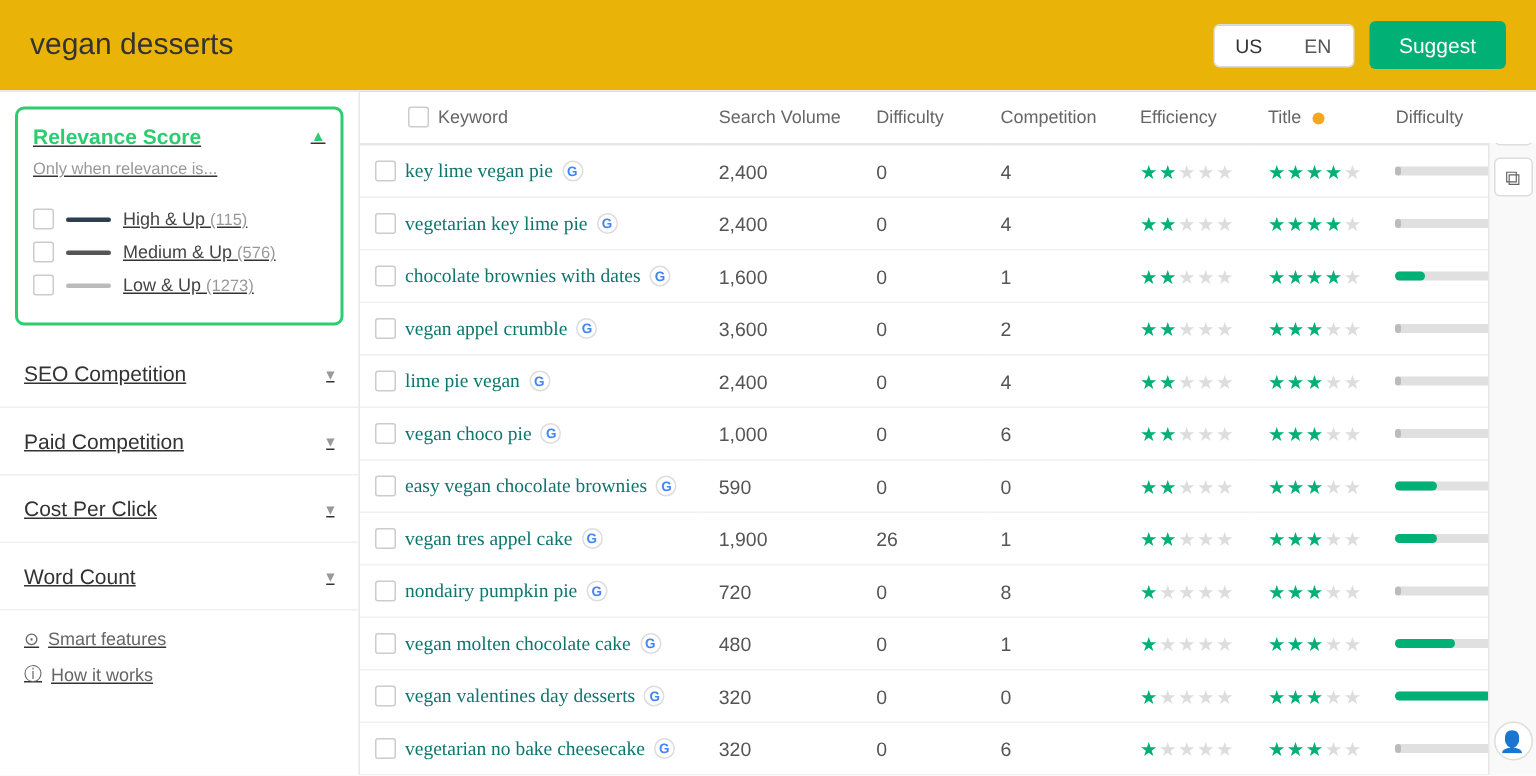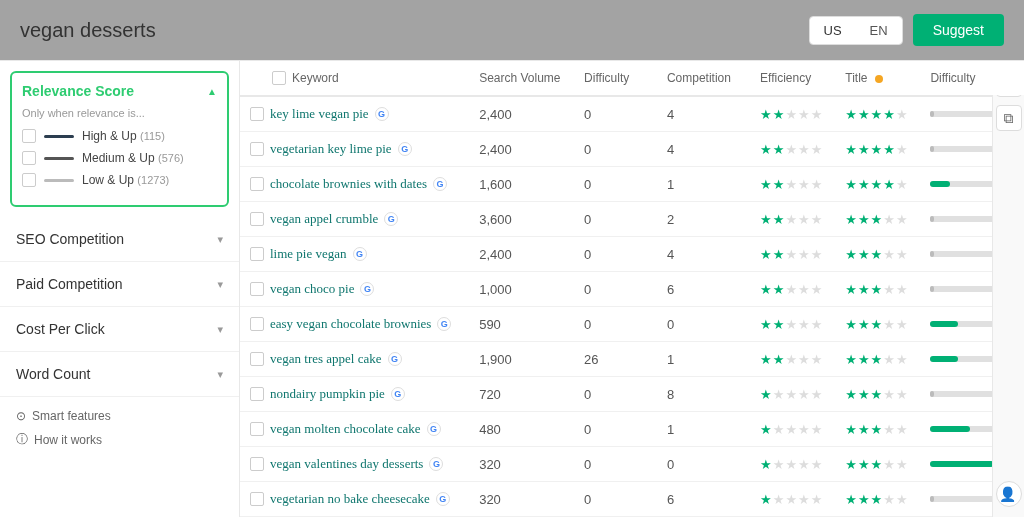--- a/index.html
+++ b/index.html
@@ -1,40 +1,40 @@
 <!DOCTYPE html>
 <html><head>
   <meta charset="utf-8">
   <style>
     * { box-sizing: border-box; margin: 0; padding: 0; }
     body { font-family: -apple-system, BlinkMacSystemFont, 'Segoe UI', sans-serif; background: #f5f5f5; color: #333; font-size: 13px; }
 
     .app-container { display: flex; flex-direction: column; width: 1024px; height: 517px; background: #fff; overflow: hidden; }
 
     
-    .header { display: flex; align-items: center; justify-content: space-between; padding: 14px 20px; border-bottom: 1px solid #e8e8e8; background: #a3a3a3; }
+    .header { display: flex; align-items: center; justify-content: space-between; padding: 14px 20px; border-bottom: 1px solid #e8e8e8; background: #eab308; }
     .header-title { font-size: 20px; font-weight: 500; color: #333; }
     .header-controls { display: flex; align-items: center; gap: 10px; }
     .lang-toggle { display: flex; border: 1px solid #ddd; border-radius: 4px; overflow: hidden; }
     .lang-btn { padding: 6px 14px; background: #fff; border: none; cursor: pointer; font-size: 13px; color: #555; }
     .lang-btn.active { background: #fff; color: #333; font-weight: 500; }
     .suggest-btn { background: #00b074; color: #fff; border: none; border-radius: 4px; padding: 8px 20px; font-size: 14px; font-weight: 500; cursor: pointer; }
 
     
     .main { display: flex; flex: 1; overflow: hidden; }
 
     
-    .sidebar { width: 240px; border-right: 1px solid #e8e8e8; background: #fff; overflow-y: auto; flex-shrink: 0; }
+    .sidebar { width: 240px; border-right: 1px solid #e8e8e8; background: #fff; overflow-y: auto; flex-shrink: 0; text-decoration: underline; }
 
     
     .relevance-panel { border: 2px solid #2ecc71; border-radius: 6px; margin: 10px; padding: 10px; }
     .relevance-header { display: flex; align-items: center; justify-content: space-between; margin-bottom: 8px; cursor: pointer; }
     .relevance-title { color: #2ecc71; font-weight: 600; font-size: 14px; }
     .relevance-arrow { color: #2ecc71; font-size: 10px; }
-    .relevance-subtitle { font-size: 11px; color: #999; margin-bottom: 10px; }
+    .relevance-subtitle { font-size: 11px; color: #999; margin-bottom: 20px; }
     .relevance-option { display: flex; align-items: center; gap: 8px; margin-bottom: 8px; }
     .relevance-checkbox { width: 14px; height: 14px; border: 1px solid #ccc; border-radius: 2px; flex-shrink: 0; }
     .line-indicator { flex-shrink: 0; }
     .line-high { width: 30px; height: 3px; background: #2c3e50; border-radius: 2px; }
     .line-medium { width: 30px; height: 3px; background: #555; border-radius: 2px; }
     .line-low { width: 30px; height: 3px; background: #bbb; border-radius: 2px; }
     .relevance-label { font-size: 12px; color: #444; }
     .relevance-count { color: #999; font-size: 11px; text-align: right; }
 
     

